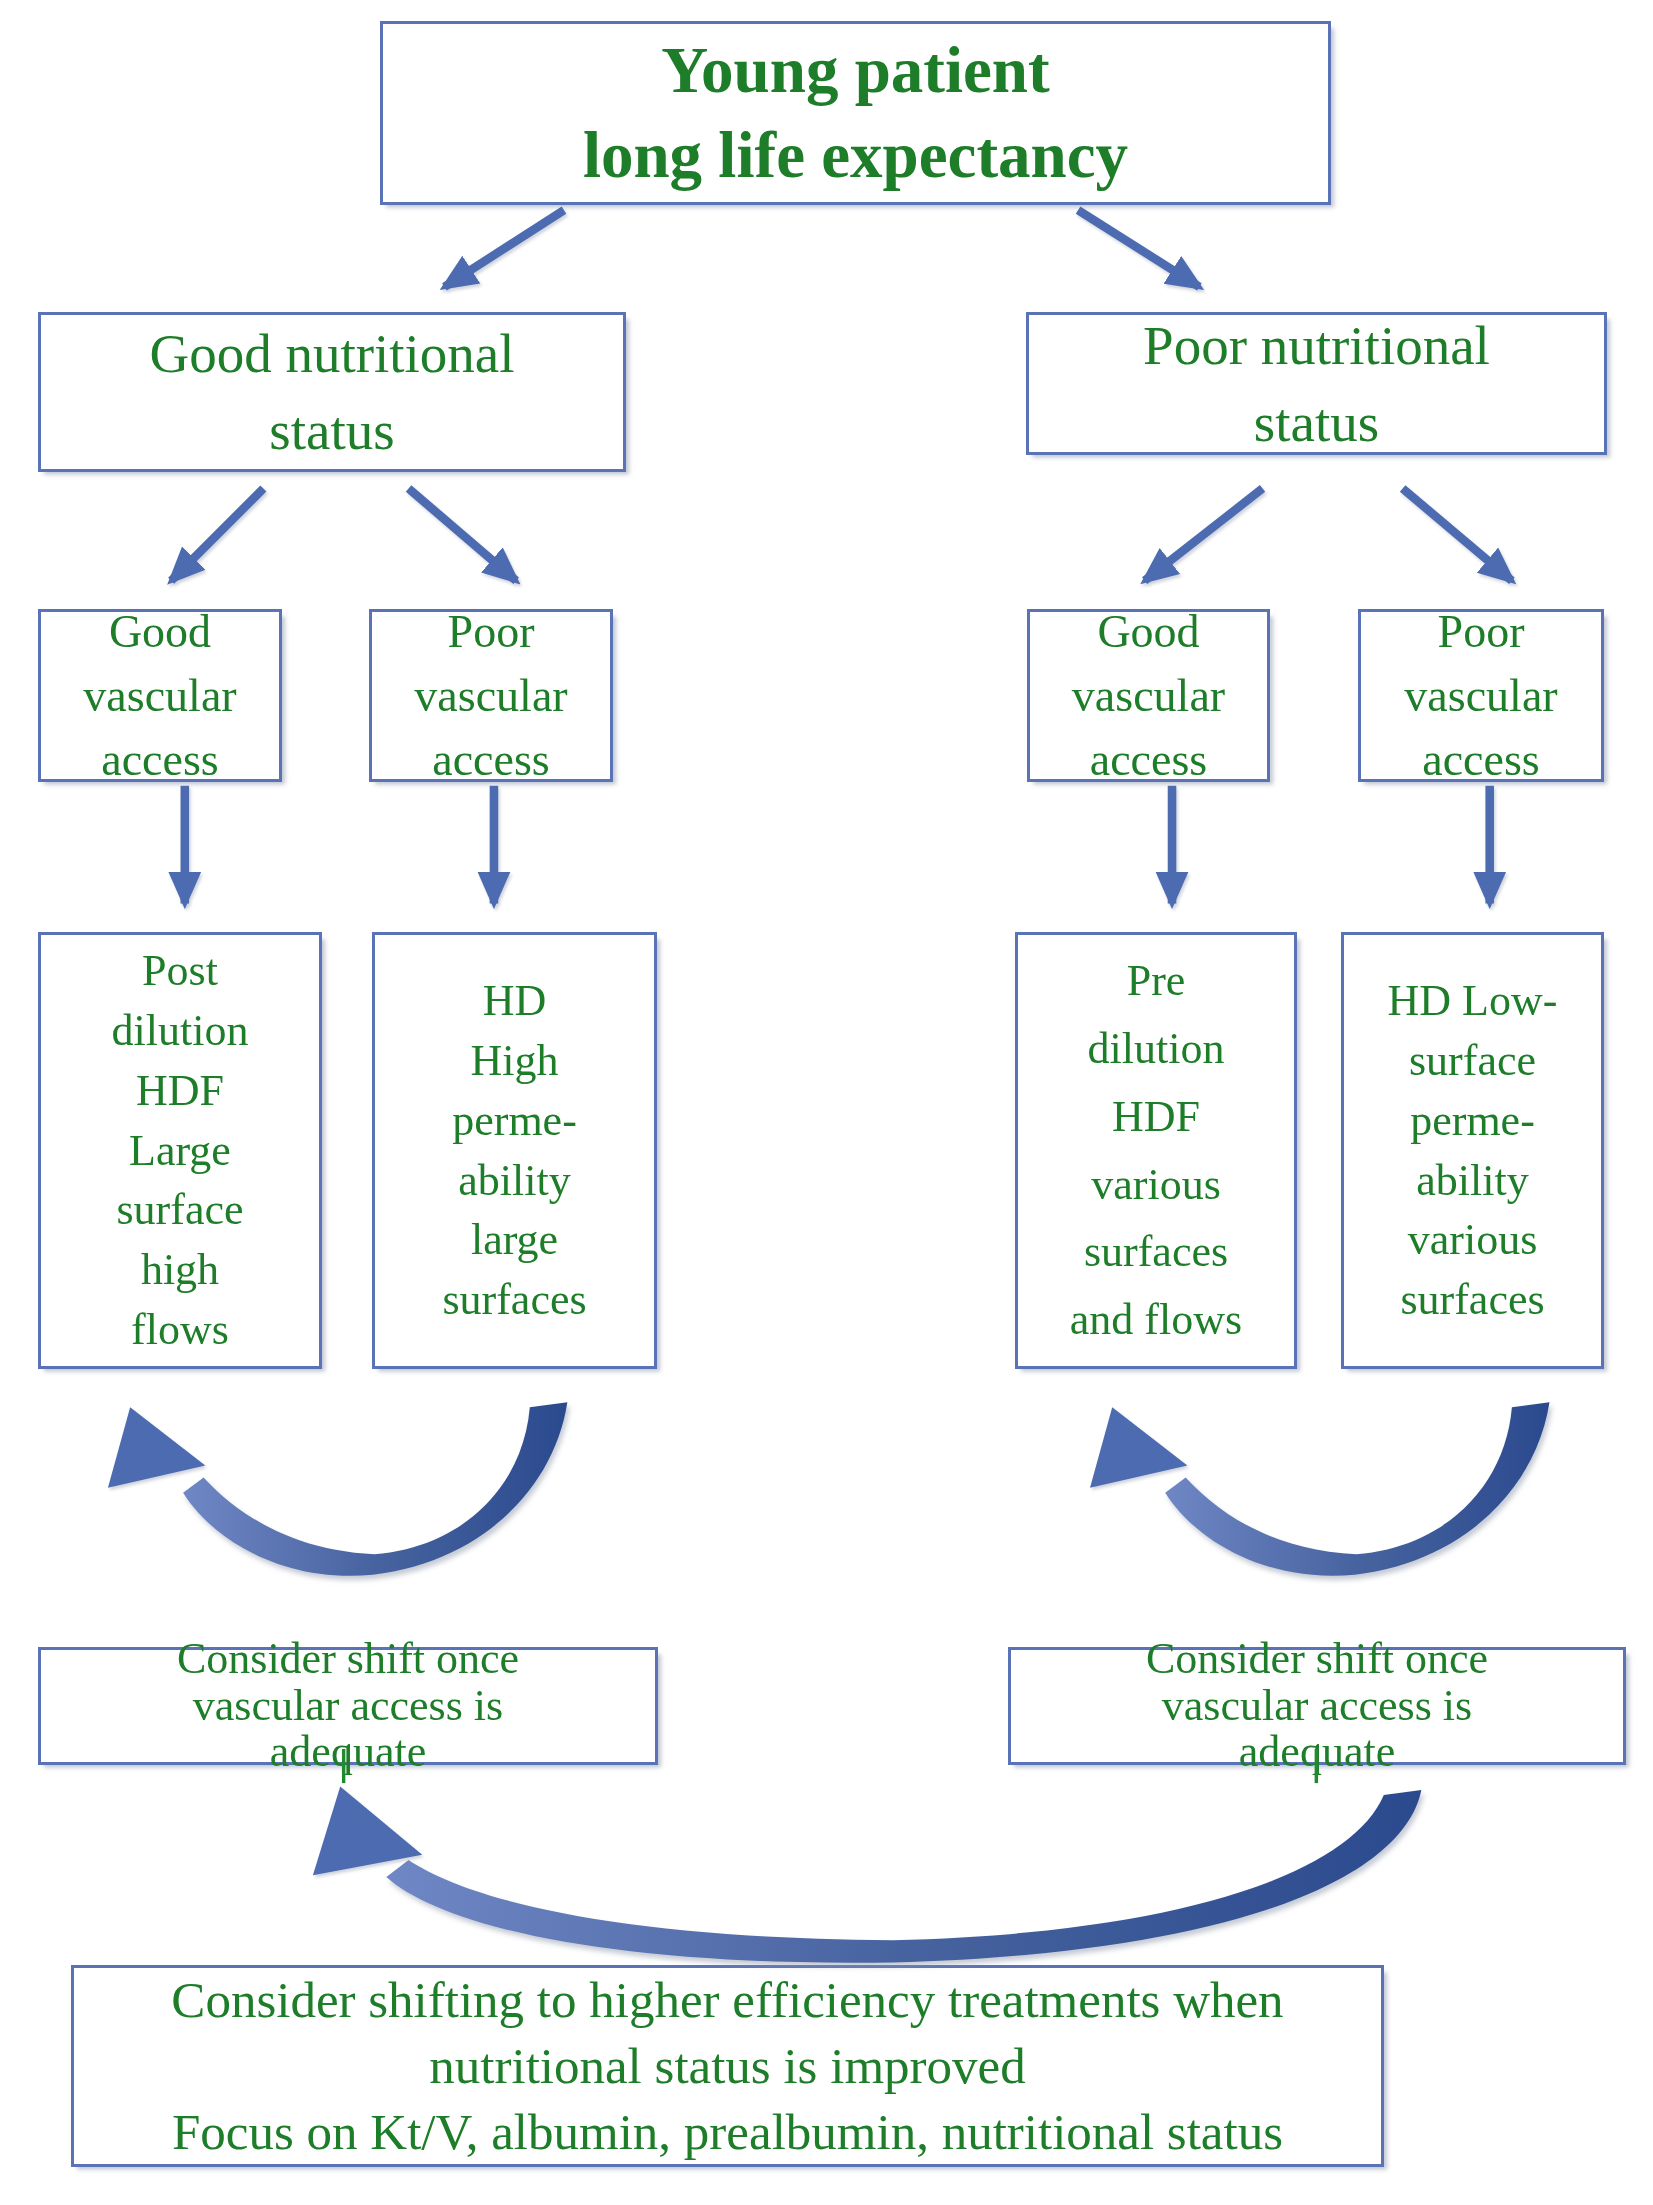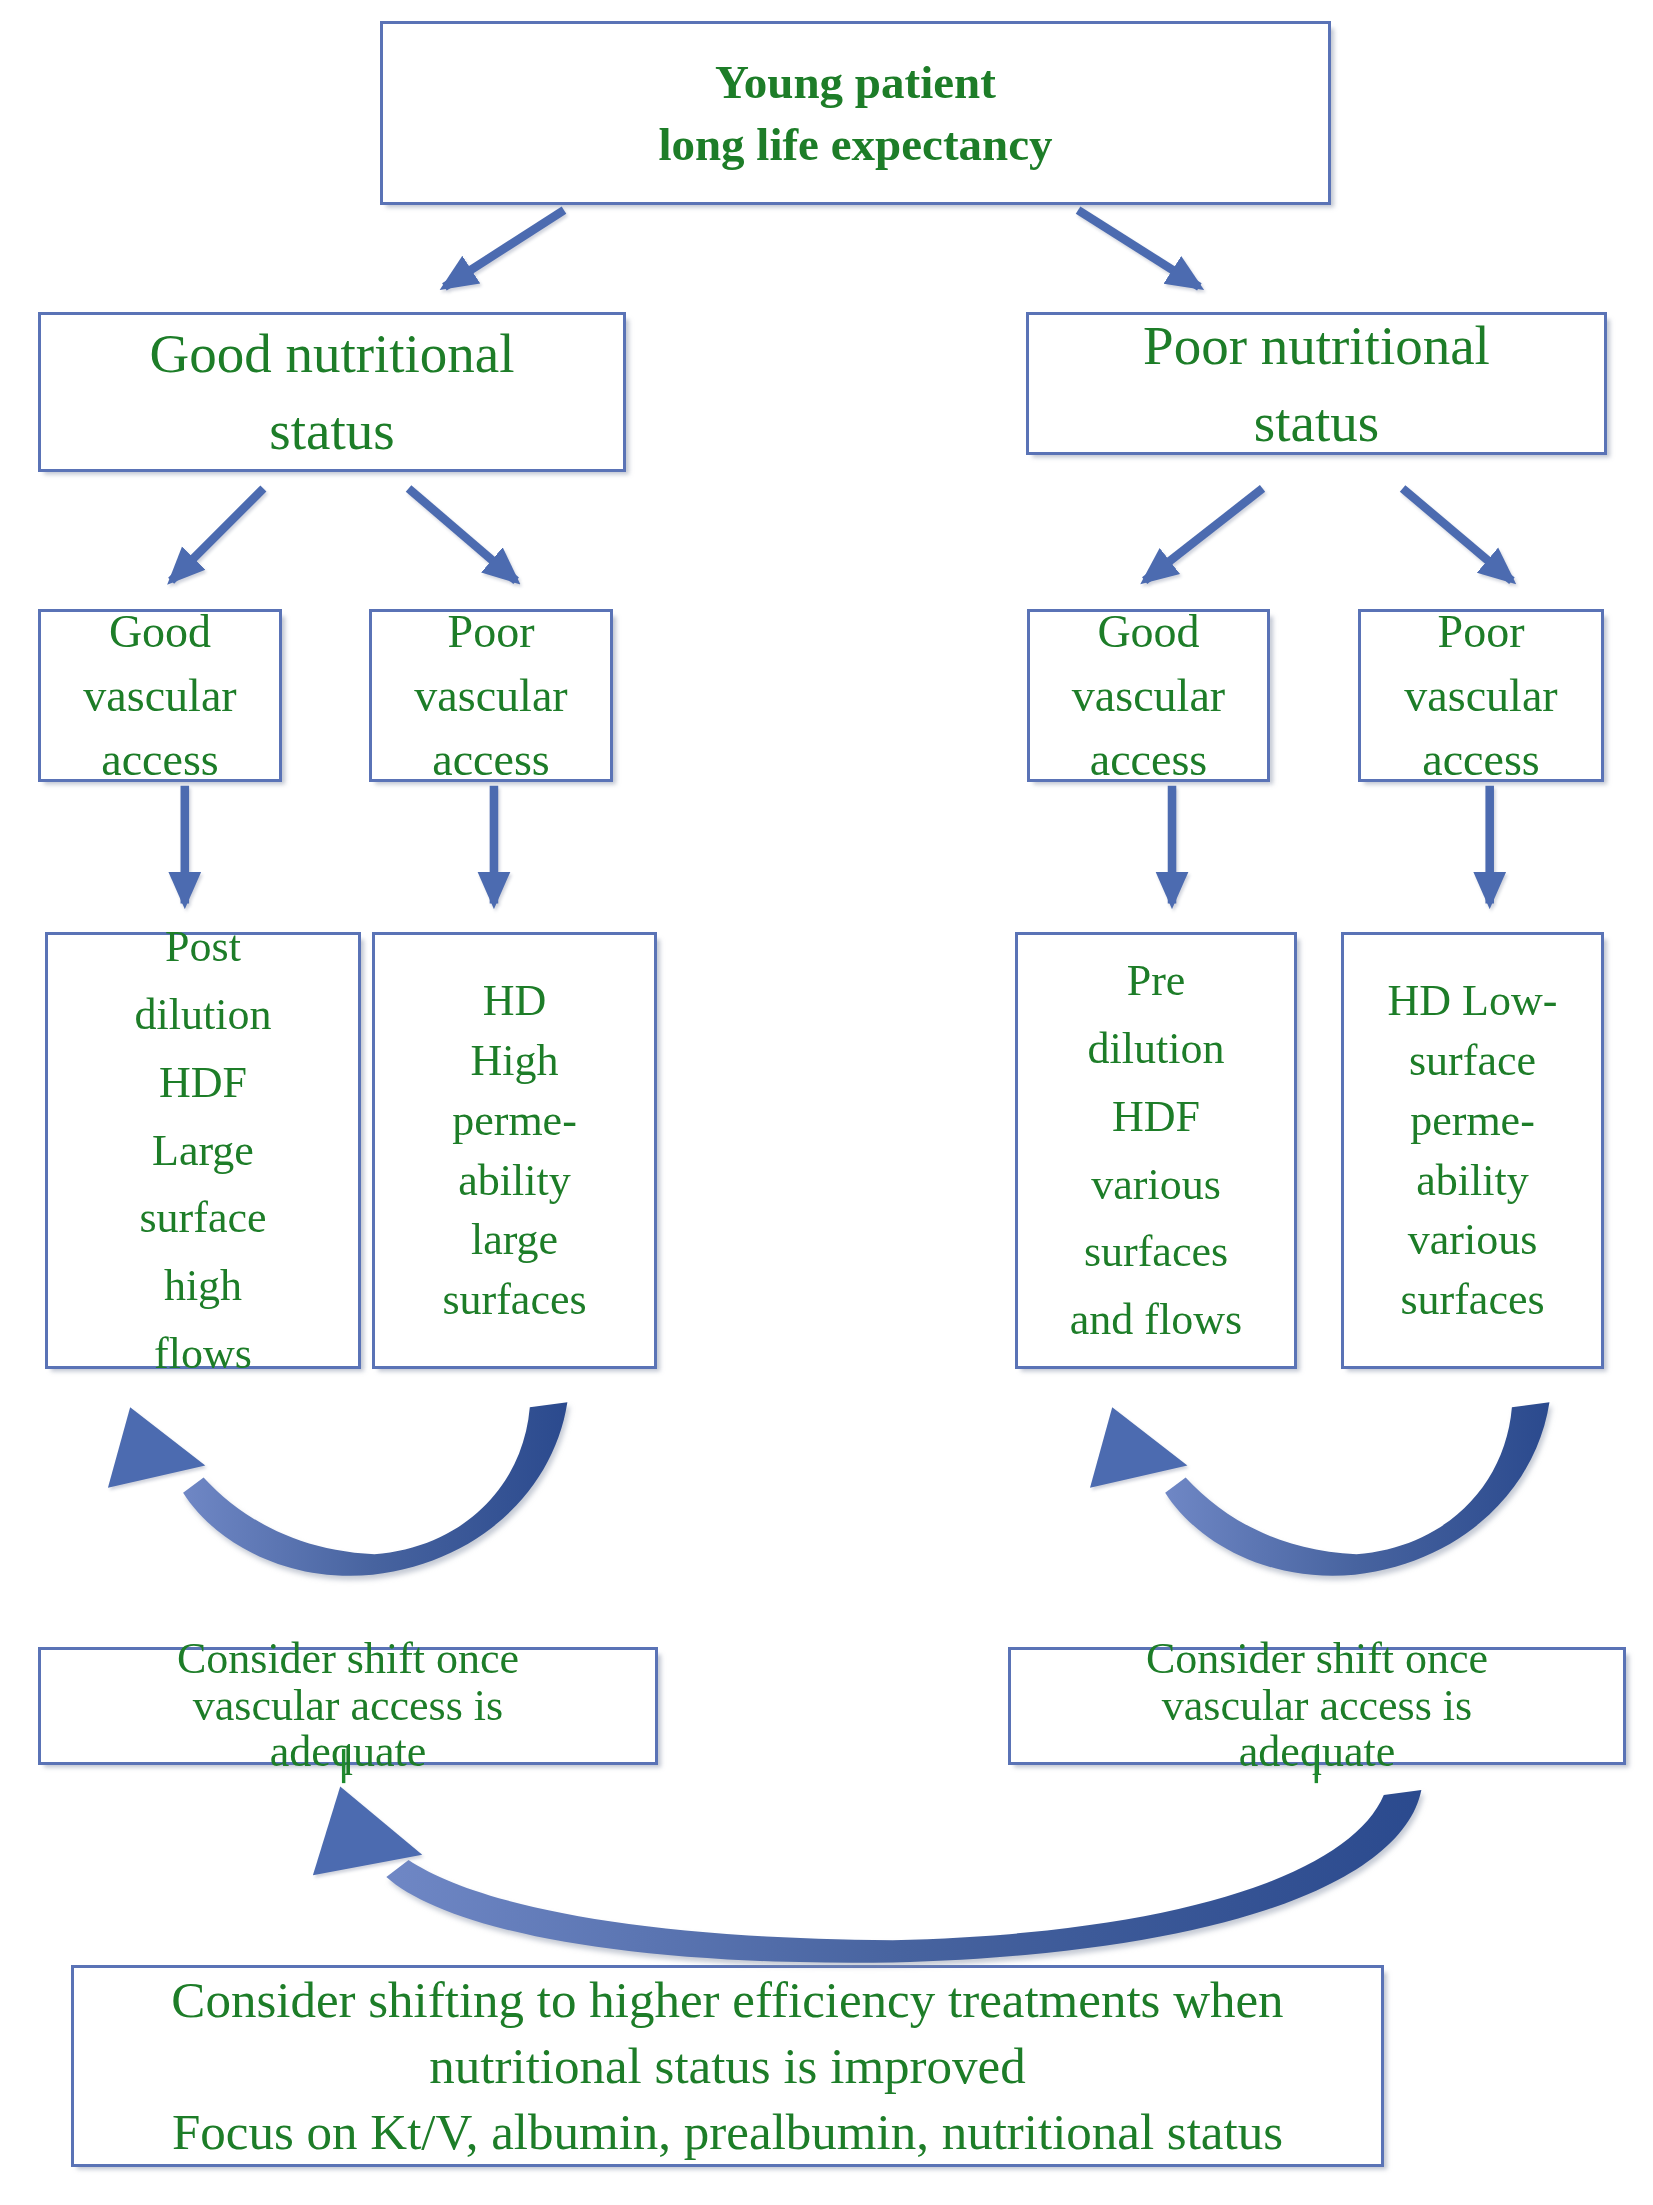--- a/index.html
+++ b/index.html
@@ -24,21 +24,21 @@
     border:3.4px solid var(--box-border);
     box-shadow:4.3px 5.1px 4.3px -1.7px rgba(140,150,172,0.55);
     display:flex;
     flex-direction:column;
     align-items:center;
     justify-content:center;
     text-align:center;
     color:var(--text-green);
     box-sizing:border-box;
   }
-  .title-box{font-size:47px;font-weight:bold;line-height:1.32;}
+  .title-box{font-size:65px;font-weight:bold;line-height:1.32;}
   .nutrition-box{font-size:55px;line-height:1.40;}
   .vascular-box{font-size:46px;line-height:1.24;gap:7px;}
   .treatment-box{font-size:44px;line-height:1.36;}
   .consider-box{font-size:44px;line-height:1.06;overflow:visible;}
   .footer-box{font-size:51px;line-height:1.30;}
   .line{white-space:nowrap;}
   svg.overlay{
     position:absolute;
     left:0;top:0;
     width:1654px;height:2205px;
@@ -83,21 +83,21 @@
     <div class="line">Good</div>
     <div class="line">vascular</div>
     <div class="line">access</div>
   </div>
   <div class="box vascular-box" style="left:1358px;top:609px;width:246px;height:173px;">
     <div class="line">Poor</div>
     <div class="line">vascular</div>
     <div class="line">access</div>
   </div>
 
-  <div class="box treatment-box" style="left:45px;top:932px;width:316px;height:437px;gap:8px;">
+  <div class="box treatment-box" style="left:38px;top:932px;width:284px;height:437px;">
     <div class="line">Post</div>
     <div class="line">dilution</div>
     <div class="line">HDF</div>
     <div class="line">Large</div>
     <div class="line">surface</div>
     <div class="line">high</div>
     <div class="line">flows</div>
   </div>
   <div class="box treatment-box" style="left:372px;top:932px;width:285px;height:437px;">
     <div class="line">HD</div>

